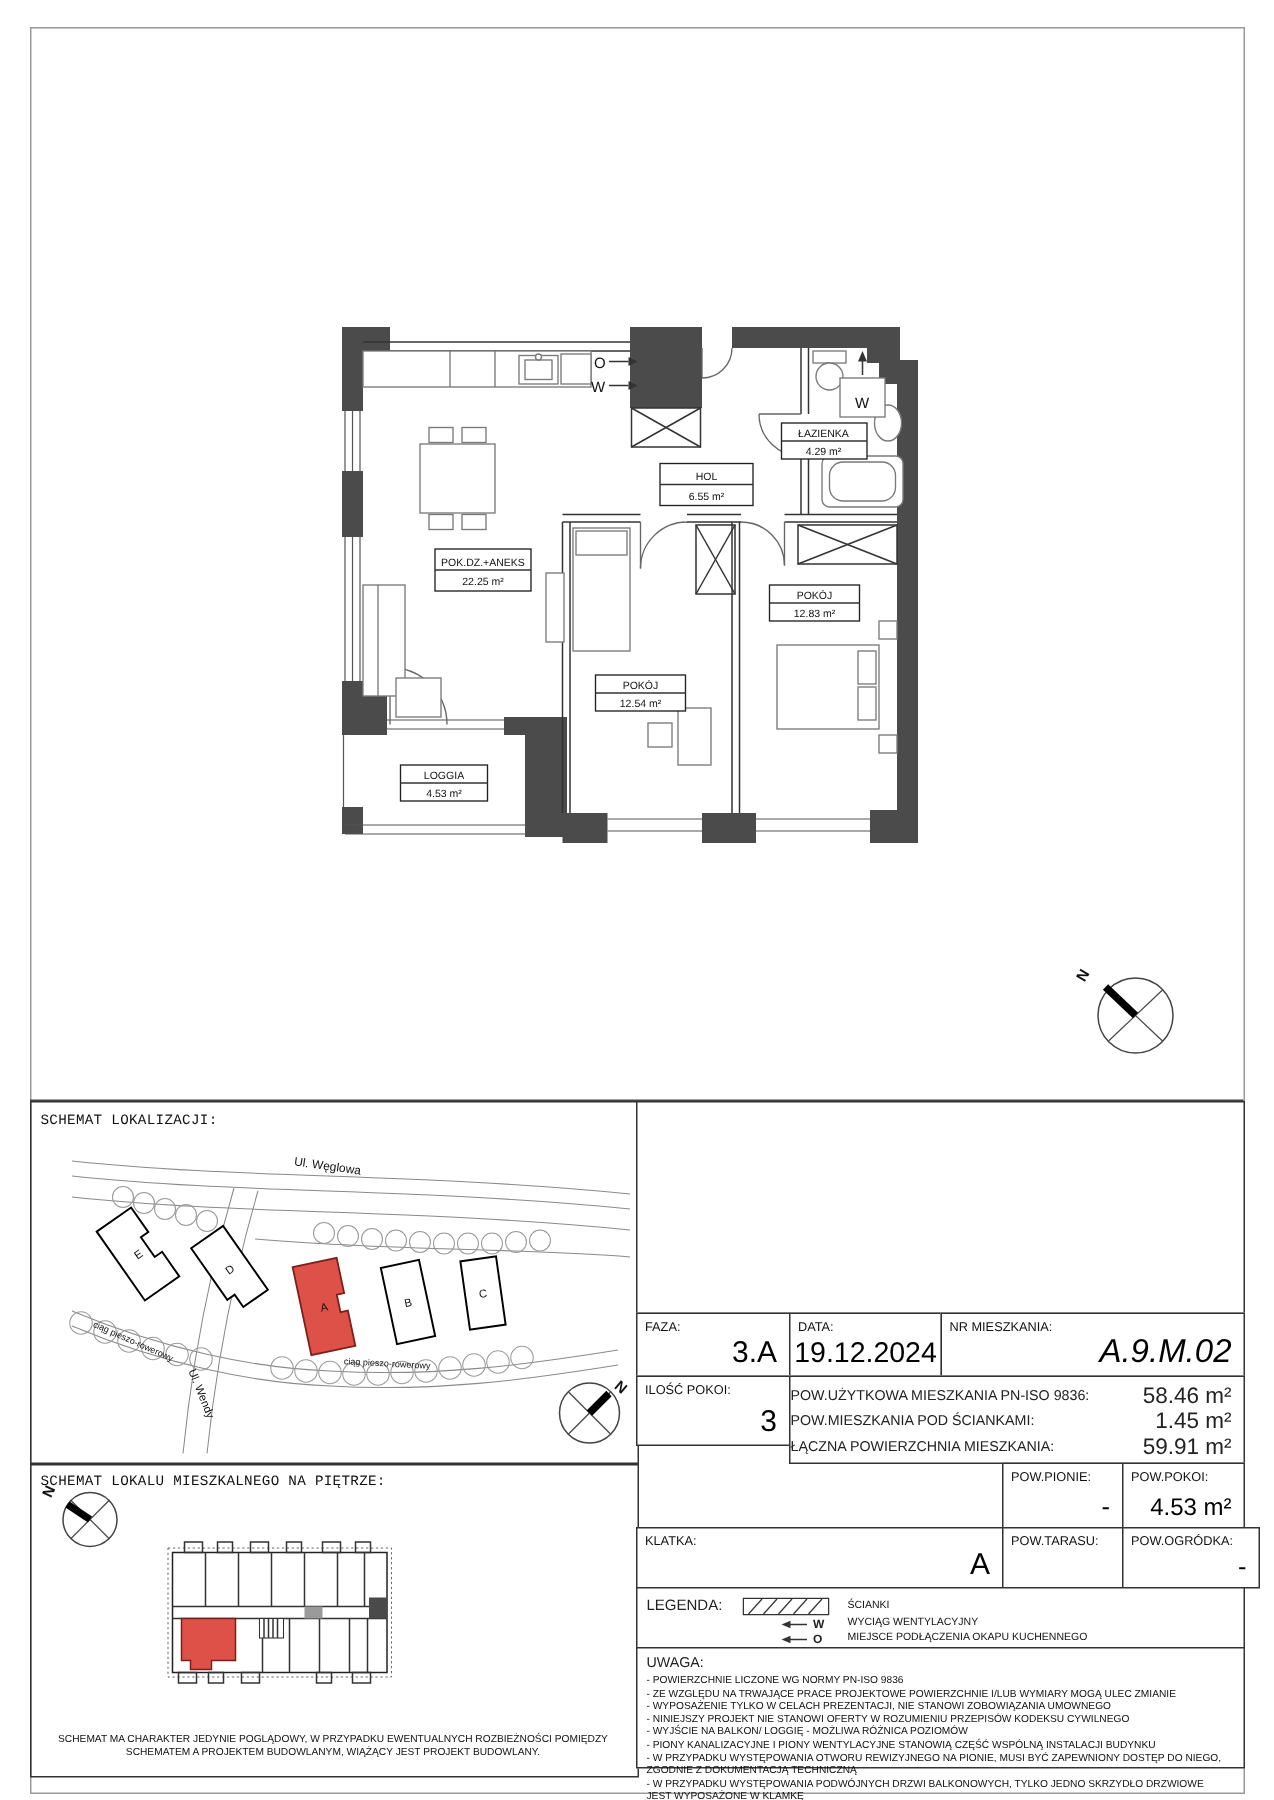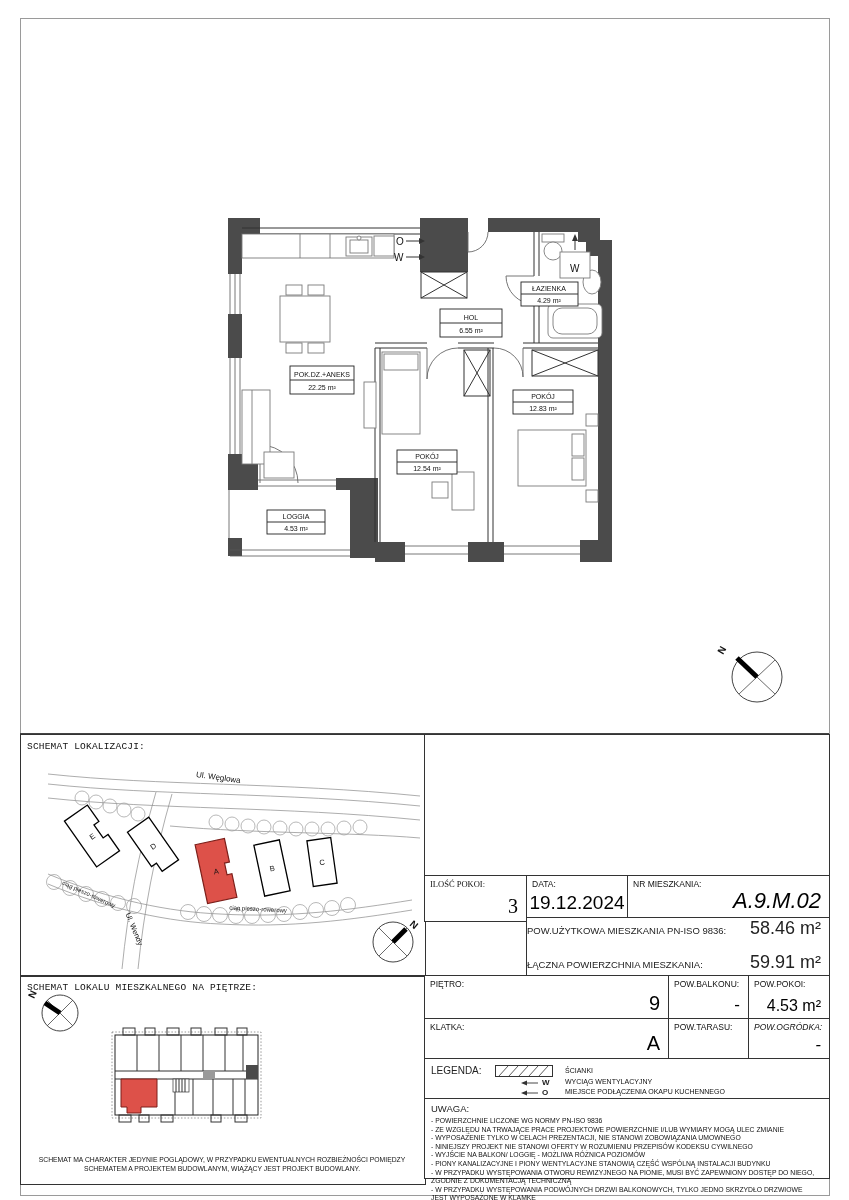--- a/index.html
+++ b/index.html
@@ -10,21 +10,21 @@
   .divider-top{left:20px;top:733px;width:809px;height:0;border-top:1px solid #444;}
   .loc-box{left:20px;top:734px;width:404px;height:241px;border:1px solid #333;}
   .floor-box{left:20px;top:975px;width:404px;height:208px;border:1px solid #333;}
   .sec-title{font-size:9.5px;letter-spacing:.2px;color:#111;font-family:Liberation Mono, monospace;}
   .cell{position:absolute;border:1px solid #333;box-sizing:border-box;background:#fff;}
   .cell .lab{position:absolute;left:5px;top:3px;font-size:8.5px;color:#111;}
   .val-big{position:absolute;right:8px;bottom:3px;font-size:20px;color:#000;}
   .val-center{position:absolute;left:0;right:0;bottom:3px;text-align:center;font-size:19px;color:#000;}
   .area-line{position:absolute;left:0;right:8px;height:18px;}
   .area-line .al{position:absolute;left:0;bottom:3px;font-size:9.5px;}
-  .area-line .av{position:absolute;right:0;bottom:0;font-size:18px;}
+  .area-line .av{position:absolute;right:0;bottom:0;font-size:15px;}
   .legend-label{position:absolute;left:6px;top:6px;font-size:10px;}
   .legend-item-text{font-size:7px;color:#111;}
   .uwaga-title{position:absolute;left:6px;top:4px;font-size:9.5px;}
   .uwaga-notes{position:absolute;left:6px;top:18px;right:6px;font-size:6.8px;line-height:8.6px;color:#111;}
   .disclaimer{position:absolute;left:10px;right:10px;text-align:center;font-size:6.8px;line-height:9px;color:#111;}
   svg{position:absolute;left:0;top:0;}
   svg text{font-family:"Liberation Sans",sans-serif;fill:#111;}
   .wall{fill:#4b4b4b;stroke:none;}
   .thin{stroke:#333;stroke-width:1;fill:none;}
   .win{stroke:#555;stroke-width:.8;fill:none;}
@@ -368,57 +368,57 @@
   </div>
   <div class="abs cell" style="left:526px;top:875px;width:102px;height:43px;">
     <span class="lab">DATA:</span>
     <span class="val-center">19.12.2024</span>
   </div>
   <div class="abs cell" style="left:627px;top:875px;width:203px;height:43px;">
     <span class="lab">NR MIESZKANIA:</span>
     <span class="val-big" style="font-size:22px;font-style:italic;">A.9.M.02</span>
   </div>
 
-  <div class="abs cell" style="left:424px;top:875px;width:103px;height:47px;font-family:Liberation Serif, serif;">
+  <div class="abs cell" style="left:424px;top:917px;width:103px;height:47px;">
     <span class="lab">ILOŚĆ POKOI:</span>
     <span class="val-big">3</span>
   </div>
   <div class="abs cell" style="left:526px;top:917px;width:304px;height:59px;">
     <div class="area-line" style="top:3px;">
       <span class="al">POW.UŻYTKOWA MIESZKANIA PN-ISO 9836:</span>
       <span class="av">58.46 m²</span>
     </div>
+    <div class="area-line" style="top:20px;">
+      <span class="al">POW.MIESZKANIA POD ŚCIANKAMI:</span>
+      <span class="av">1.45 m²</span>
+    </div>
     <div class="area-line" style="top:37px;">
       <span class="al">ŁĄCZNA POWIERZCHNIA MIESZKANIA:</span>
       <span class="av">59.91 m²</span>
     </div>
   </div>
 
-  <div class="abs cell" style="left:424px;top:975px;width:245px;height:44px;">
-    <span class="lab">PIĘTRO:</span>
-    <span class="val-big">9</span>
-  </div>
   <div class="abs cell" style="left:668px;top:975px;width:81px;height:44px;">
-    <span class="lab">POW.BALKONU:</span>
+    <span class="lab">POW.PIONIE:</span>
     <span class="val-big" style="font-size:17px;">-</span>
   </div>
   <div class="abs cell" style="left:748px;top:975px;width:82px;height:44px;">
     <span class="lab">POW.POKOI:</span>
     <span class="val-big" style="font-size:16px;">4.53 m²</span>
   </div>
 
   <div class="abs cell" style="left:424px;top:1018px;width:245px;height:41px;padding-left:20px;">
     <span class="lab">KLATKA:</span>
     <span class="val-big">A</span>
   </div>
   <div class="abs cell" style="left:668px;top:1018px;width:99px;height:41px;text-decoration:underline;">
     <span class="lab">POW.TARASU:</span>
     <span class="val-big" style="font-size:17px;">-</span>
   </div>
-  <div class="abs cell" style="left:748px;top:1018px;width:82px;height:41px;font-style:italic;">
+  <div class="abs cell" style="left:748px;top:1018px;width:92px;height:41px;">
     <span class="lab">POW.OGRÓDKA:</span>
     <span class="val-big" style="font-size:17px;">-</span>
   </div>
 
   <div class="abs cell" style="left:424px;top:1058px;width:406px;height:41px;">
     <span class="legend-label">LEGENDA:</span>
     <svg style="left:70px;top:6px;" width="58" height="12">
       <rect x="0.5" y="0.5" width="57" height="11" fill="#fff" stroke="#333"></rect>
       <line x1="4" y1="11" x2="13" y2="1" stroke="#333" stroke-width="0.8"></line>
       <line x1="14" y1="11" x2="23" y2="1" stroke="#333" stroke-width="0.8"></line>

